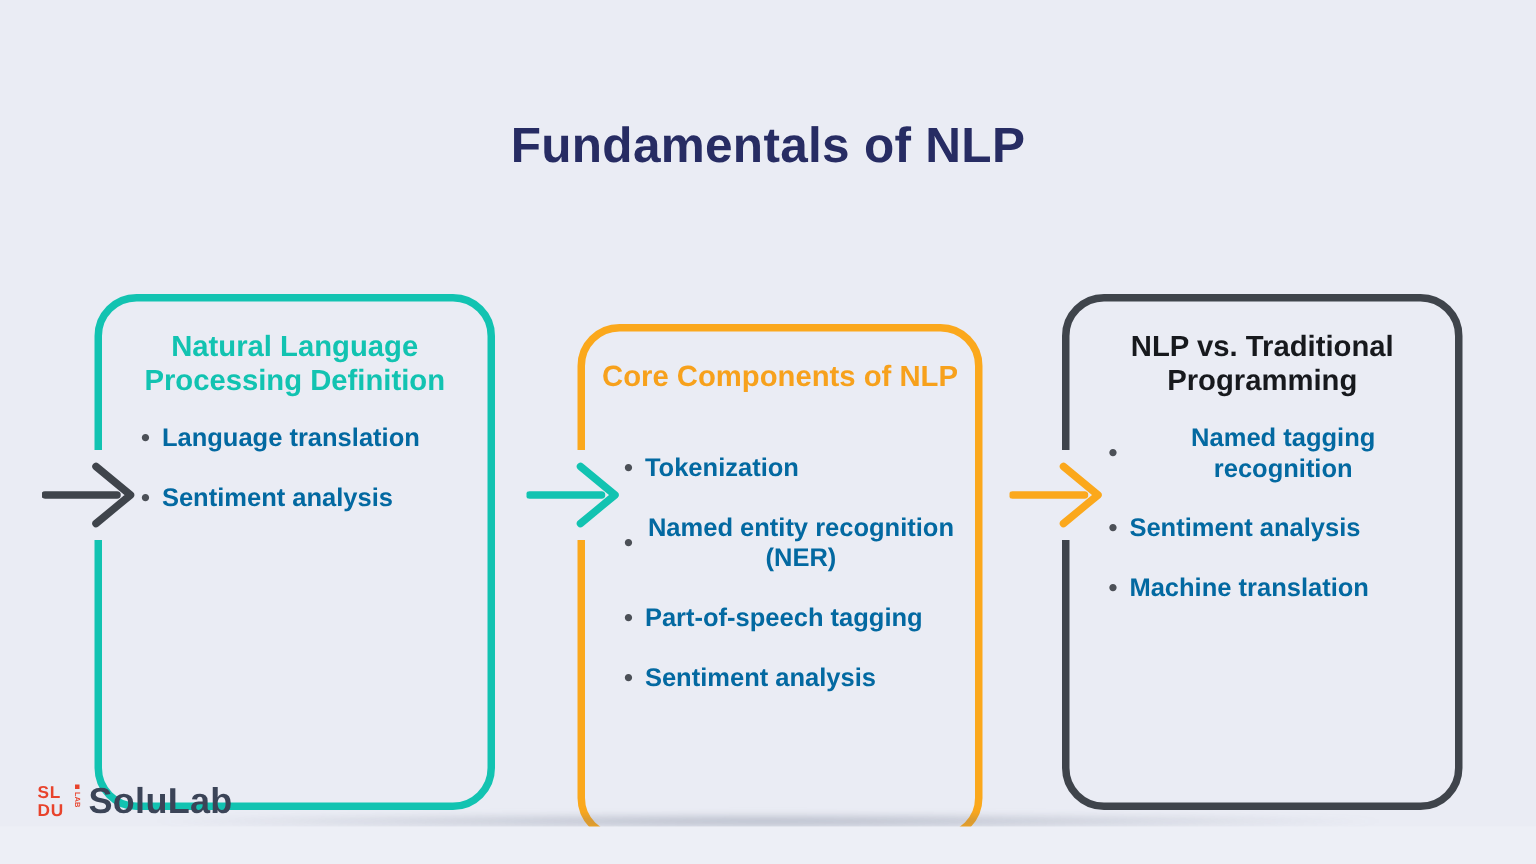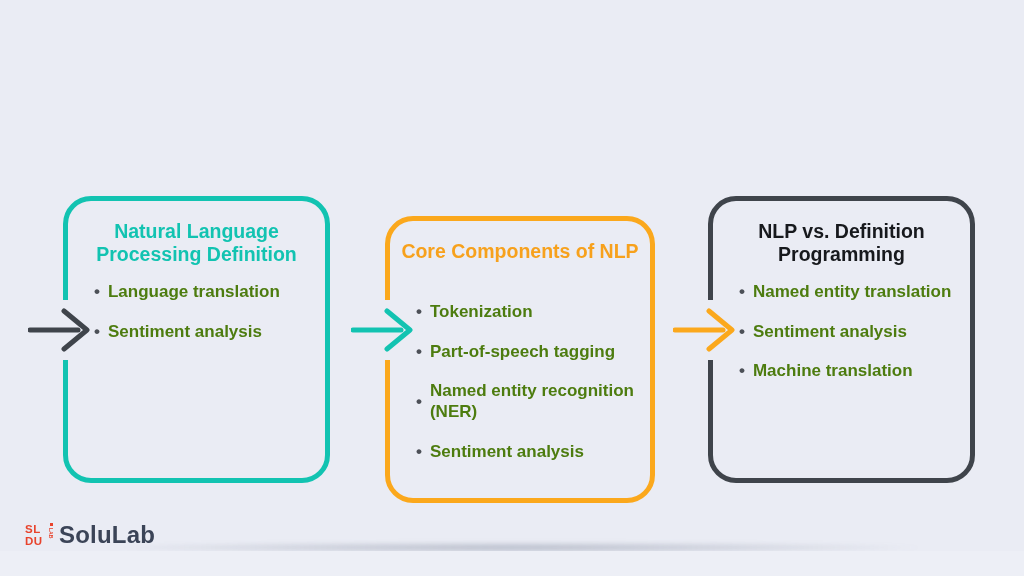--- a/index.html
+++ b/index.html
@@ -8,41 +8,41 @@
     position:relative; width:1024px; height:576px;
     background:#eaecf4; overflow:hidden;
     font-family:"Liberation Sans", sans-serif;
   }
   .page-title {
     position:absolute; top:78px; left:0; width:100%;
     text-align:center; font-size:33px; font-weight:800;
     color:#272c63; letter-spacing:0.2px;
   }
   .box {
-    position:absolute; top:196px; height:287px;
+    position:absolute; top:196px; height:344px;
     border-radius:28px; border:5px solid #a21caf;
     background:transparent;
   }
   .box--definition { left:63px; width:267px; border-color:#12c3b1; }
   .box--core       { left:385px; width:270px; border-color:#fba81c;margin-top:20px; }
   .box--compare    { left:708px; width:267px; border-color:#3f444b; }
   .box-title {
     margin-top:19px; height:48px; padding:0 10px;
     text-align:center; font-size:19.5px; font-weight:800; line-height:1.17;
   }
   .box--definition .box-title { color:#12c3b1; }
   .box--core       .box-title { color:#f7a11c; }
   .box--compare    .box-title { color:#17191d; }
   .bullet-list {
     list-style:none; margin:14px 0 0 0; padding:0 12px 0 26px;
   }
   .bullet-list li {
     display:flex; align-items:center; gap:8px;
     font-size:17px; font-weight:700; line-height:1.22;
-    color:#4d7c0f; margin-bottom:19px;
+    color:#0369a1; margin-bottom:19px;text-align:center;
   }
   .bullet-list li::before {
     content:"\2022"; font-size:17px; color:#4c5057; flex:0 0 auto;
   }
   
   .border-gap {
     position:absolute; top:300px; width:13px; height:60px; background:#eaecf4;
   }
   .gap-1 { left:59px; }
   .gap-2 { left:381px; }
@@ -76,56 +76,57 @@
   }
   .logo-text {
     font-size:24px; font-weight:600; color:#3b4457; letter-spacing:0.2px;
   }
 </style>
 </head>
 <body>
 
 <div class="stage">
 
+  <h1 class="page-title">Fundamentals of NLP</h1>
 
   <div class="box box--definition">
     <div class="box-title">Natural Language Processing Definition</div>
     <ul class="bullet-list">
         <li>
           <span>Language translation</span>
         </li>
         <li>
           <span>Sentiment analysis</span>
         </li>
       </ul>
   </div>
 
   <div class="box box--core">
     <div class="box-title">Core Components of NLP</div>
     <ul class="bullet-list">
         <li>
           <span>Tokenization</span>
         </li>
         <li>
-          <span>Part-of-speech tagging</span>
+          <span>Named entity recognition (NER)</span>
         </li>
         <li>
-          <span>Named entity recognition (NER)</span>
+          <span>Part-of-speech tagging</span>
         </li>
         <li>
           <span>Sentiment analysis</span>
         </li>
       </ul>
   </div>
 
   <div class="box box--compare">
-    <div class="box-title">NLP vs. Definition Programming</div>
+    <div class="box-title">NLP vs. Traditional Programming</div>
     <ul class="bullet-list">
         <li>
-          <span>Named entity translation</span>
+          <span>Named tagging recognition</span>
         </li>
         <li>
           <span>Sentiment analysis</span>
         </li>
         <li>
           <span>Machine translation</span>
         </li>
       </ul>
   </div>
 

